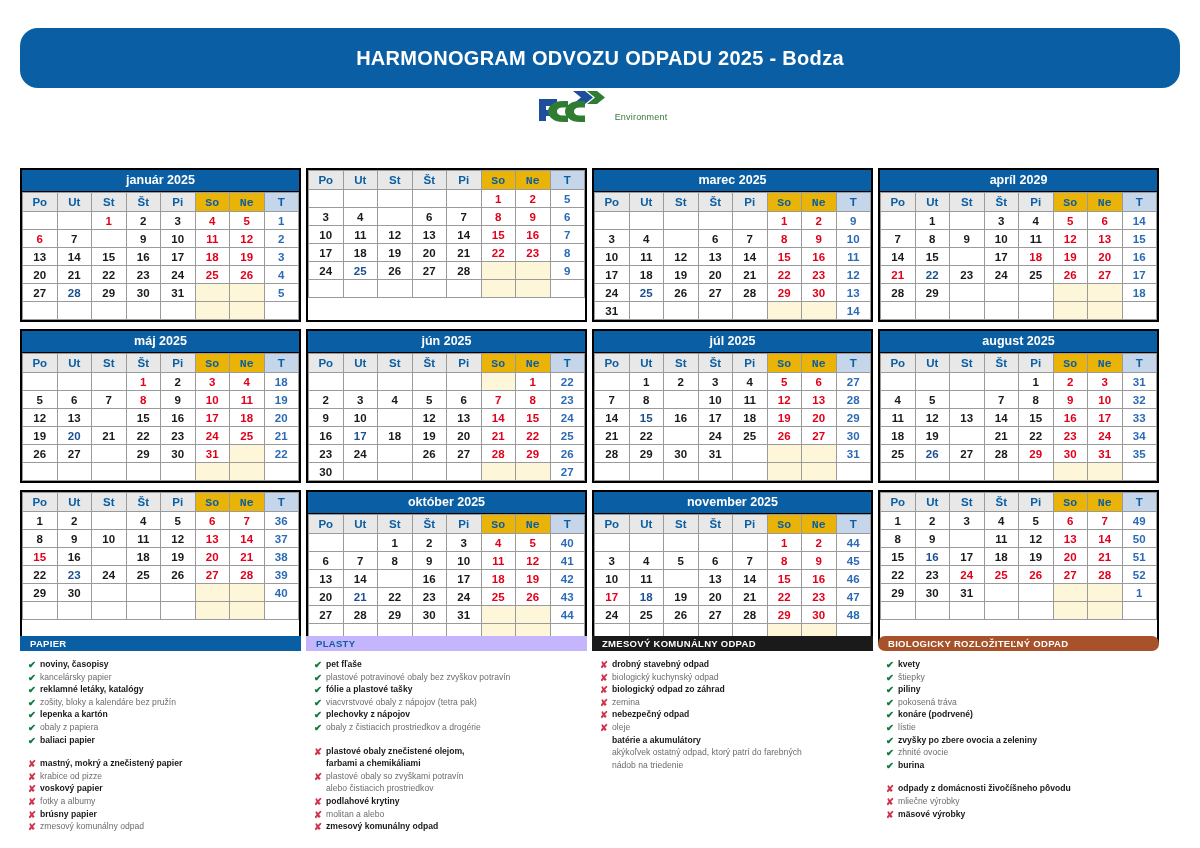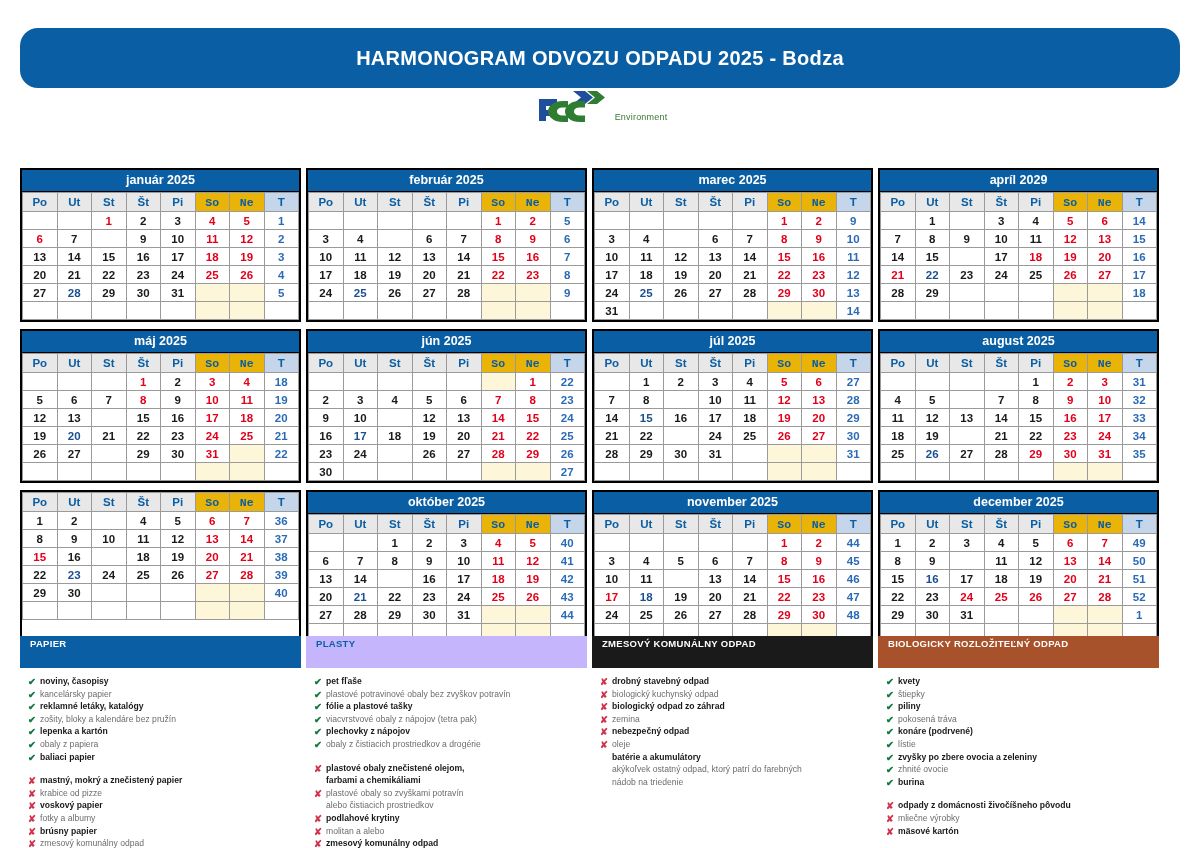--- a/index.html
+++ b/index.html
@@ -82,29 +82,29 @@
   
   .legend-row{
     position:absolute;left:20px;top:636px;width:1160px;
     display:flex;
   }
   .legend{
     width:281px;margin-right:5px;box-sizing:border-box;
   }
   .legend:last-child{margin-right:0;}
   .legend-head{
-    height:32px;line-height:15px;
+    height:15px;line-height:15px;
     font-size:9.5px;font-weight:bold;letter-spacing:.3px;
     padding-left:10px;
     box-sizing:border-box;
   }
   .legend-head.paper{background:#0a5ea3;color:#ffffff;}
   .legend-head.plast{background:#c4b5fd;color:#0a5ea3;}
   .legend-head.komun{background:#1a1a1a;color:#ffffff;}
-  .legend-head.bio{background:#a8522c;color:#ffffff;}
+  .legend-head.bio{background:#a8522c;color:#ffffff;border-radius:7px;}
   .legend-body{padding:8px 0 0 8px;}
   .li{
     display:flex;align-items:flex-start;
     font-size:8.6px;line-height:11.6px;margin-bottom:1px;
   }
   .li .mk{
     width:12px;flex:0 0 12px;font-size:9.5px;font-weight:bold;
     line-height:11.6px;text-align:left;
   }
   .li .mk.yes{color:#0f7a3d;}
@@ -213,21 +213,20 @@
                 <td class="empty"></td>
                 <td class="empty"></td>
                 <td class="we empty"></td>
                 <td class="we empty"></td>
                 <td class="wk"></td>
               </tr>
             </tbody>
           </table>
         </div>
         <div class="month">
-          <div class="month-title">február 2025</div>
           <table class="cal">
             <thead>
               <tr>
                 <th>Po</th>
                 <th>Ut</th>
                 <th>St</th>
                 <th>Št</th>
                 <th>Pi</th>
                 <th class="we">So</th>
                 <th class="we">Ne</th>
@@ -1006,21 +1005,20 @@
                 <td class="empty"></td>
                 <td class="empty"></td>
                 <td class="we empty"></td>
                 <td class="we empty"></td>
                 <td class="wk"></td>
               </tr>
             </tbody>
           </table>
         </div>
         <div class="month">
-          <div class="month-title">december 2025</div>
           <table class="cal">
             <thead>
               <tr>
                 <th>Po</th>
                 <th>Ut</th>
                 <th>St</th>
                 <th>Št</th>
                 <th>Pi</th>
                 <th class="we">So</th>
                 <th class="we">Ne</th>
@@ -1295,19 +1293,19 @@
           <div class="li b">
             <span class="mk no">✘</span>
             <span class="tx">odpady z domácnosti živočíšneho pôvodu</span>
           </div>
           <div class="li n">
             <span class="mk no">✘</span>
             <span class="tx">mliečne výrobky</span>
           </div>
           <div class="li b">
             <span class="mk no">✘</span>
-            <span class="tx">mäsové kartón</span>
+            <span class="tx">mäsové výrobky</span>
           </div>
         </div>
       </div>
     </div>
 
 </div>
 
 </body></html>

